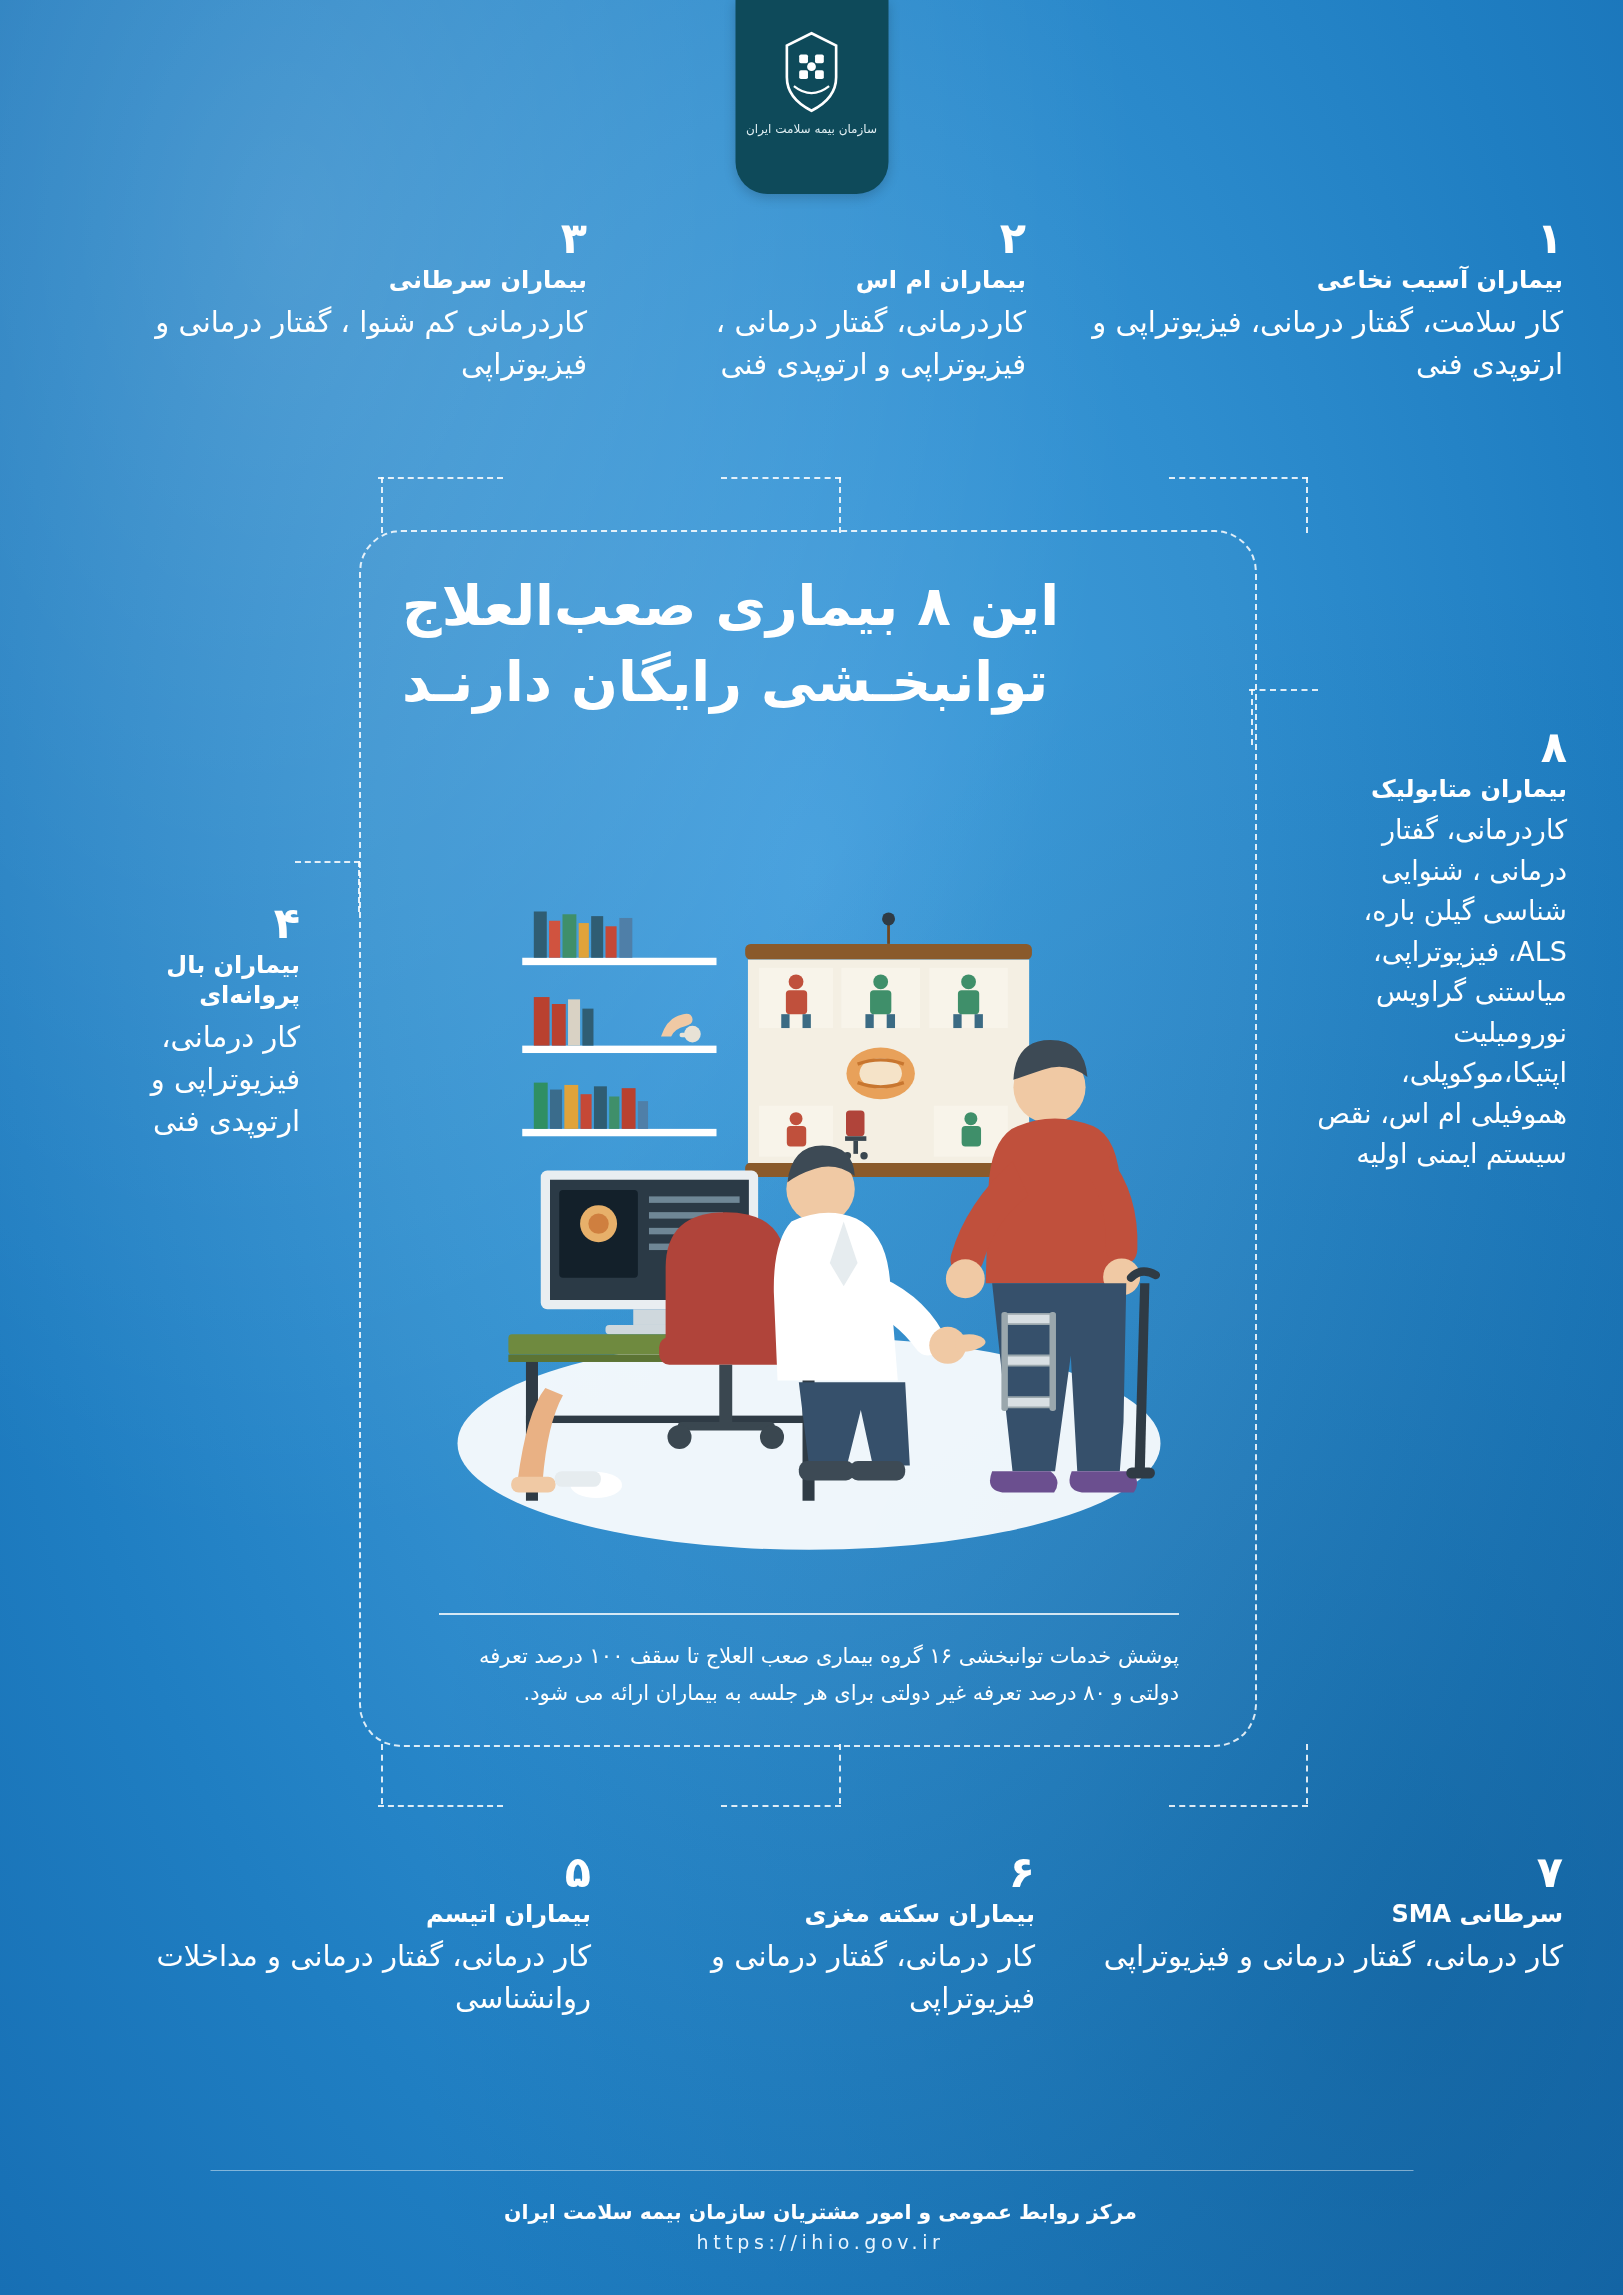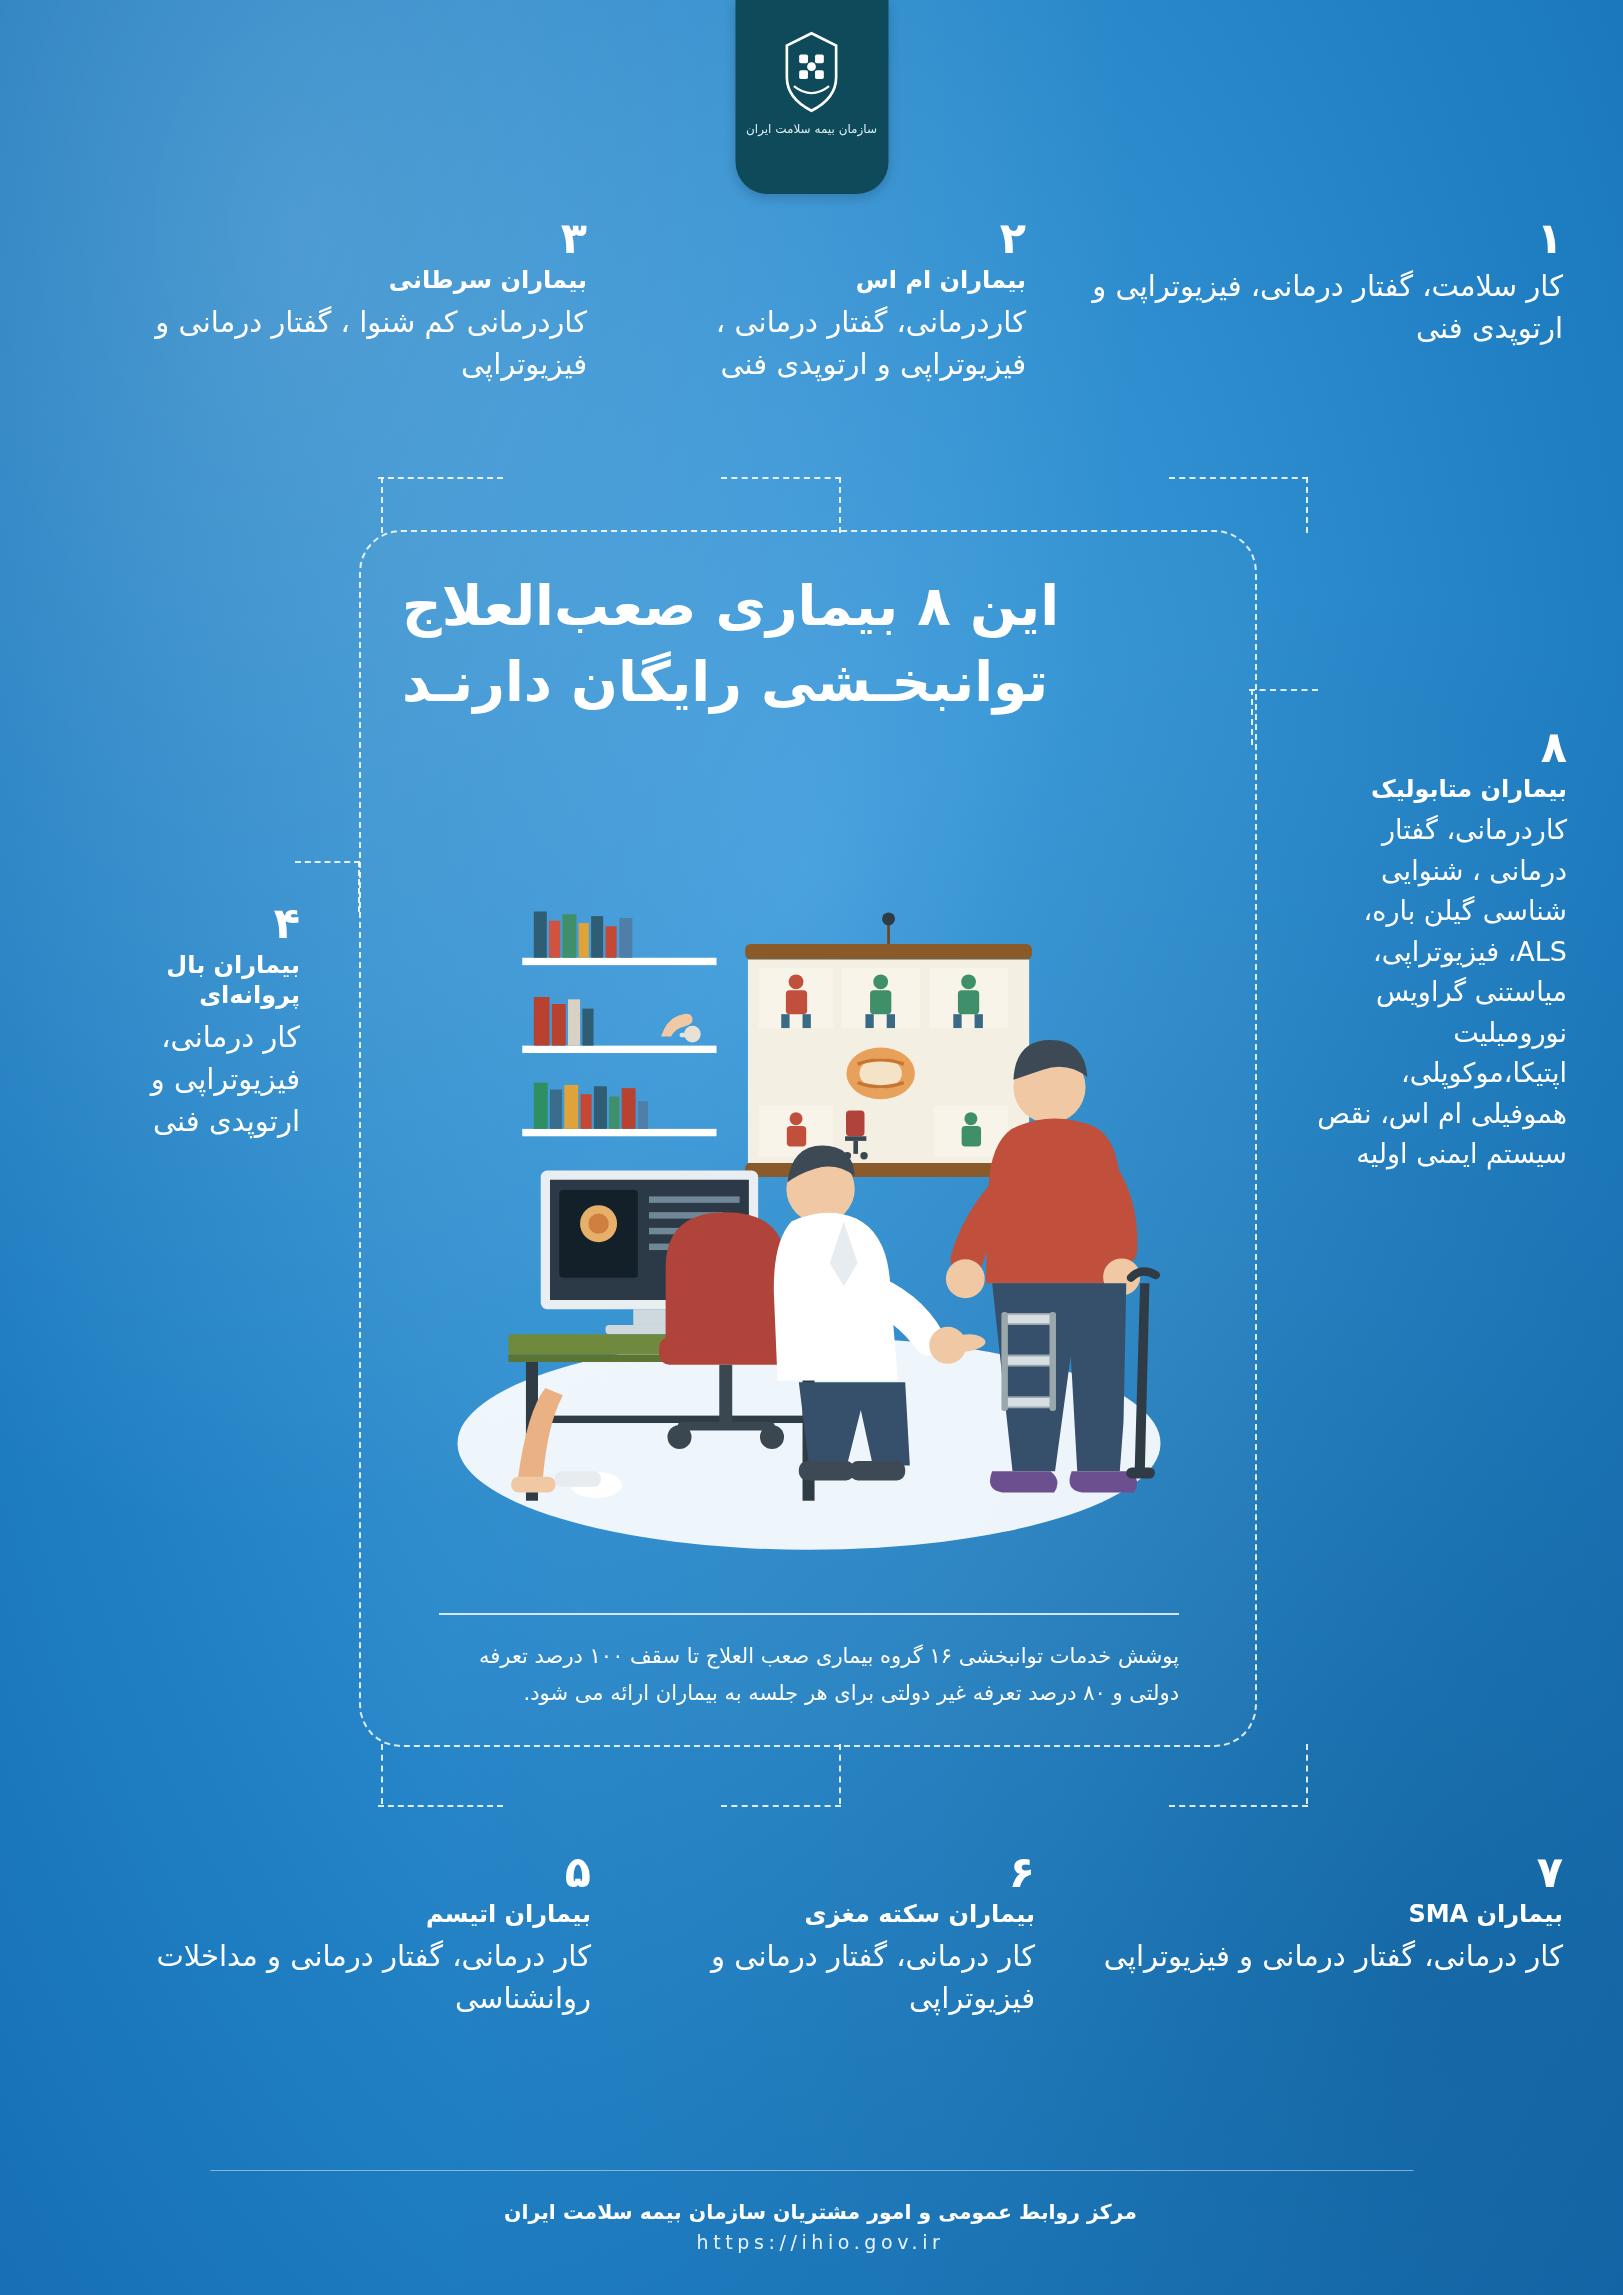--- a/index.html
+++ b/index.html
@@ -434,20 +434,21 @@
         <rect x="1566" y="1432" width="62" height="24" rx="12" fill="#2f3b45"></rect>
       </g>
     </svg>
   </div>
 
   <div class="panel-rule"></div>
   <div class="panel-note">پوشش خدمات توانبخشی ۱۶ گروه بیماری صعب العلاج تا سقف ۱۰۰ درصد تعرفه دولتی و ۸۰ درصد تعرفه غیر دولتی برای هر جلسه به بیماران ارائه می شود.</div>
 
   <div class="callout" id="callout-1">
     <div class="num">۱</div>
+    <div class="title">بیماران آسیب نخاعی</div>
     <div class="desc">کار سلامت، گفتار درمانی، فیزیوتراپی و ارتوپدی فنی</div>
   </div>
 
   <div class="callout" id="callout-2">
     <div class="num">۲</div>
     <div class="title">بیماران ام اس</div>
     <div class="desc">کاردرمانی، گفتار درمانی ، فیزیوتراپی و ارتوپدی فنی</div>
   </div>
 
   <div class="callout" id="callout-3">
@@ -469,21 +470,21 @@
   </div>
 
   <div class="callout" id="callout-6">
     <div class="num">۶</div>
     <div class="title">بیماران سکته مغزی</div>
     <div class="desc">کار درمانی، گفتار درمانی و فیزیوتراپی</div>
   </div>
 
   <div class="callout" id="callout-7">
     <div class="num">۷</div>
-    <div class="title">بیماران SMA</div>
+    <div class="title">سرطانی SMA</div>
     <div class="desc">کار درمانی، گفتار درمانی و فیزیوتراپی</div>
   </div>
 
   <div class="callout" id="callout-8">
     <div class="num">۸</div>
     <div class="title">بیماران متابولیک</div>
     <div class="desc">کاردرمانی، گفتار درمانی ، شنوایی شناسی گیلن باره، ALS، فیزیوتراپی، میاستنی گراویس نورومیلیت اپتیکا،موکوپلی، هموفیلی ام اس، نقص سیستم ایمنی اولیه</div>
   </div>
 
   <div class="footer-rule"></div>

